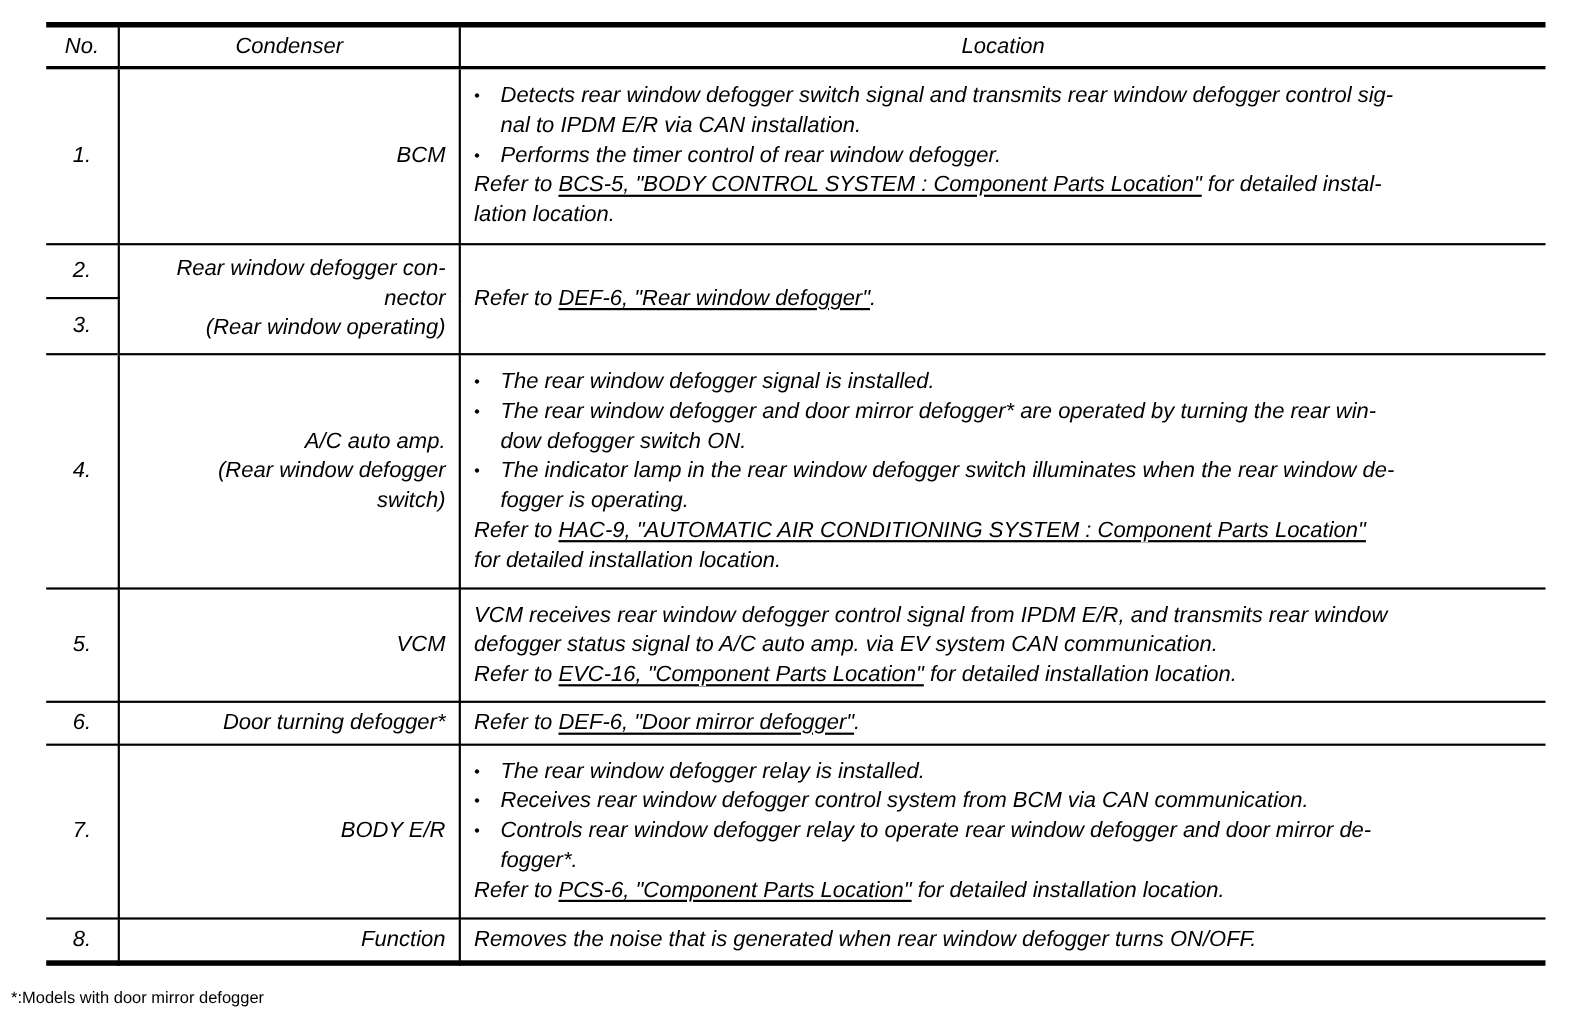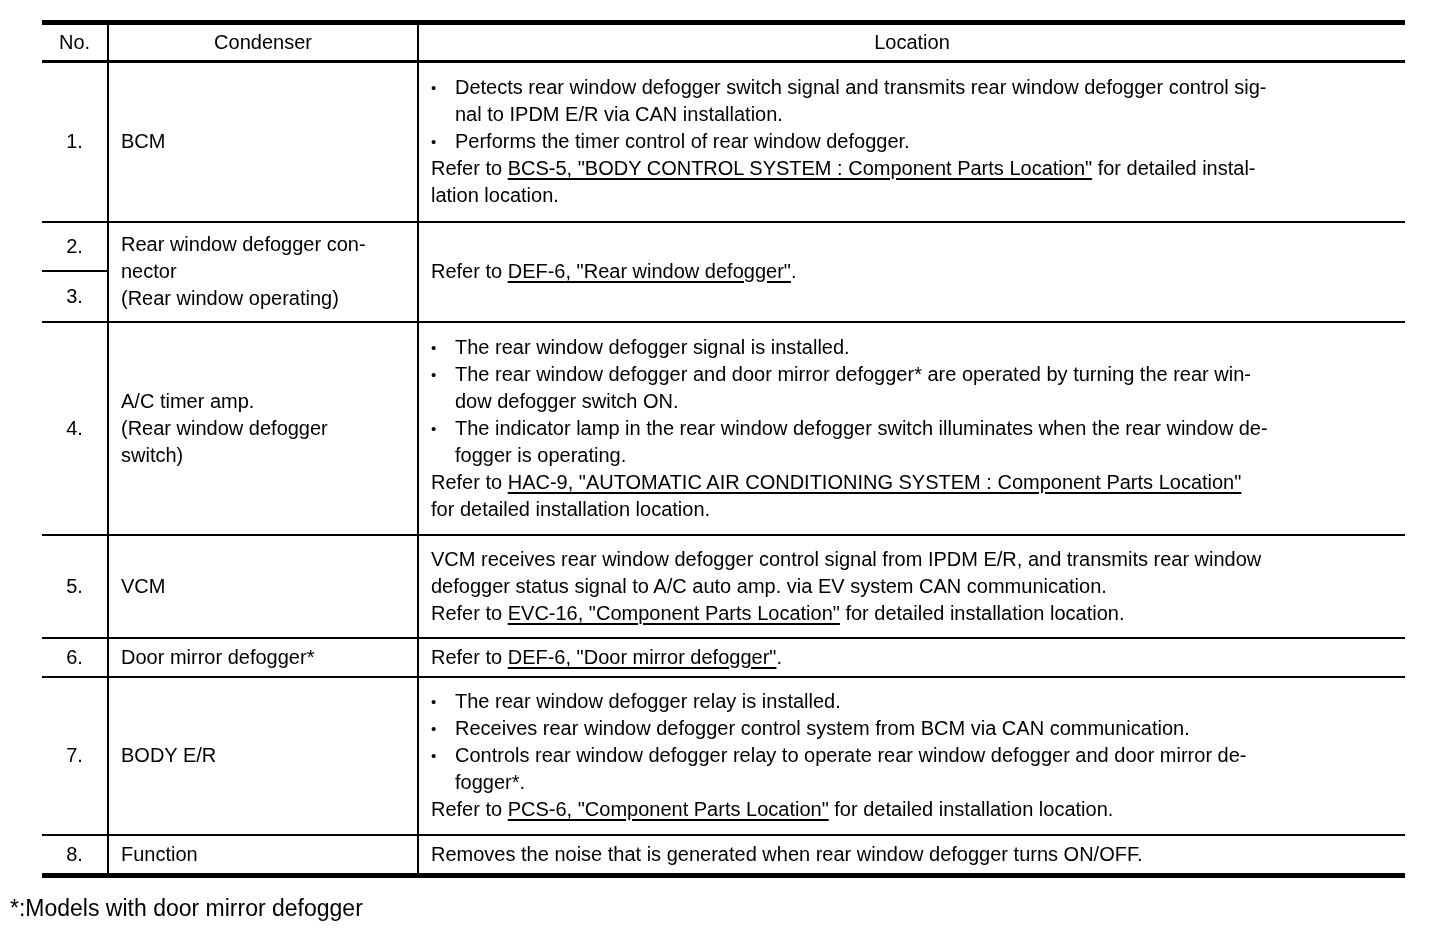--- a/index.html
+++ b/index.html
@@ -21,29 +21,30 @@
     width: 1363px;
     font-size: 20px;
     line-height: 27px;
     border-top: 5px solid #000;
     border-bottom: 5px solid #000;
   }
   table.spec th, table.spec td {
     vertical-align: middle;
     font-weight: 400;
     padding: 5px 12px;
+    font-style: italic;
   }
   table.spec th {
     text-align: center;
     border-bottom: 3px solid #000;
     padding: 4px 8px;
   }
   table.spec td { border-bottom: 2px solid #000; }
   .c-no  { border-right: 2px solid #000; text-align: center; padding: 4px 6px !important; }
-  .c-comp{ border-right: 2px solid #000; }
+  .c-comp{ border-right: 2px solid #000; text-align: right; }
 
   tr.hH { height: 38px; }
   tr.h1 { height: 160px; }
   tr.h2 { height: 49px; }
   tr.h3 { height: 51px; }
   tr.h4 { height: 213px; }
   tr.h5 { height: 103px; }
   tr.h6 { height: 38px; }
   tr.h7 { height: 158px; }
   tr.h8 { height: 38px; }
@@ -59,21 +60,21 @@
   }
   .bullet .bt { flex: 1; white-space: pre-wrap; }
 
   .refer { white-space: pre-wrap; }
   .lnk { text-decoration: underline; text-decoration-thickness: 2px; text-underline-offset: 3px; }
 
   .footnote {
     position: absolute;
     left: 10px;
     top: 893px;
-    font-size: 23px;
+    font-size: 15px;
     line-height: 30px;
     white-space: pre;
   }
 </style>
 </head>
 <body>
 
 <div class="page">
 
   <div class="tbl-wrap">
@@ -122,21 +123,21 @@
           <div class="refer"><span>Refer to </span><span class="lnk">DEF-6, "Rear window defogger"</span><span>.</span></div>
         </td>
       </tr>
       <tr class="h3">
         <td class="c-no">3.</td>
       </tr>
 
       <tr class="h4">
         <td class="c-no">4.</td>
         <td class="c-comp">
-              <div class="pre">A/C timer amp.
+              <div class="pre">A/C auto amp.
 (Rear window defogger
 switch)</div>
             </td>
         <td>
           <div class="bullet">
                 <span class="dot">•</span>
                 <span class="bt">The rear window defogger signal is installed.</span>
               </div>
           <div class="bullet">
                 <span class="dot">•</span>
@@ -161,21 +162,21 @@
         <td>
           <div class="pre">VCM receives rear window defogger control signal from IPDM E/R, and transmits rear window
 defogger status signal to A/C auto amp. via EV system CAN communication.</div>
           <div class="refer"><span>Refer to </span><span class="lnk">EVC-16, "Component Parts Location"</span><span> for detailed installation location.</span></div>
         </td>
       </tr>
 
       <tr class="h6">
         <td class="c-no">6.</td>
         <td class="c-comp">
-              <div class="pre">Door mirror defogger*</div>
+              <div class="pre">Door turning defogger*</div>
             </td>
         <td>
           <div class="refer"><span>Refer to </span><span class="lnk">DEF-6, "Door mirror defogger"</span><span>.</span></div>
         </td>
       </tr>
 
       <tr class="h7">
         <td class="c-no">7.</td>
         <td class="c-comp">
               <div class="pre">BODY E/R</div>

